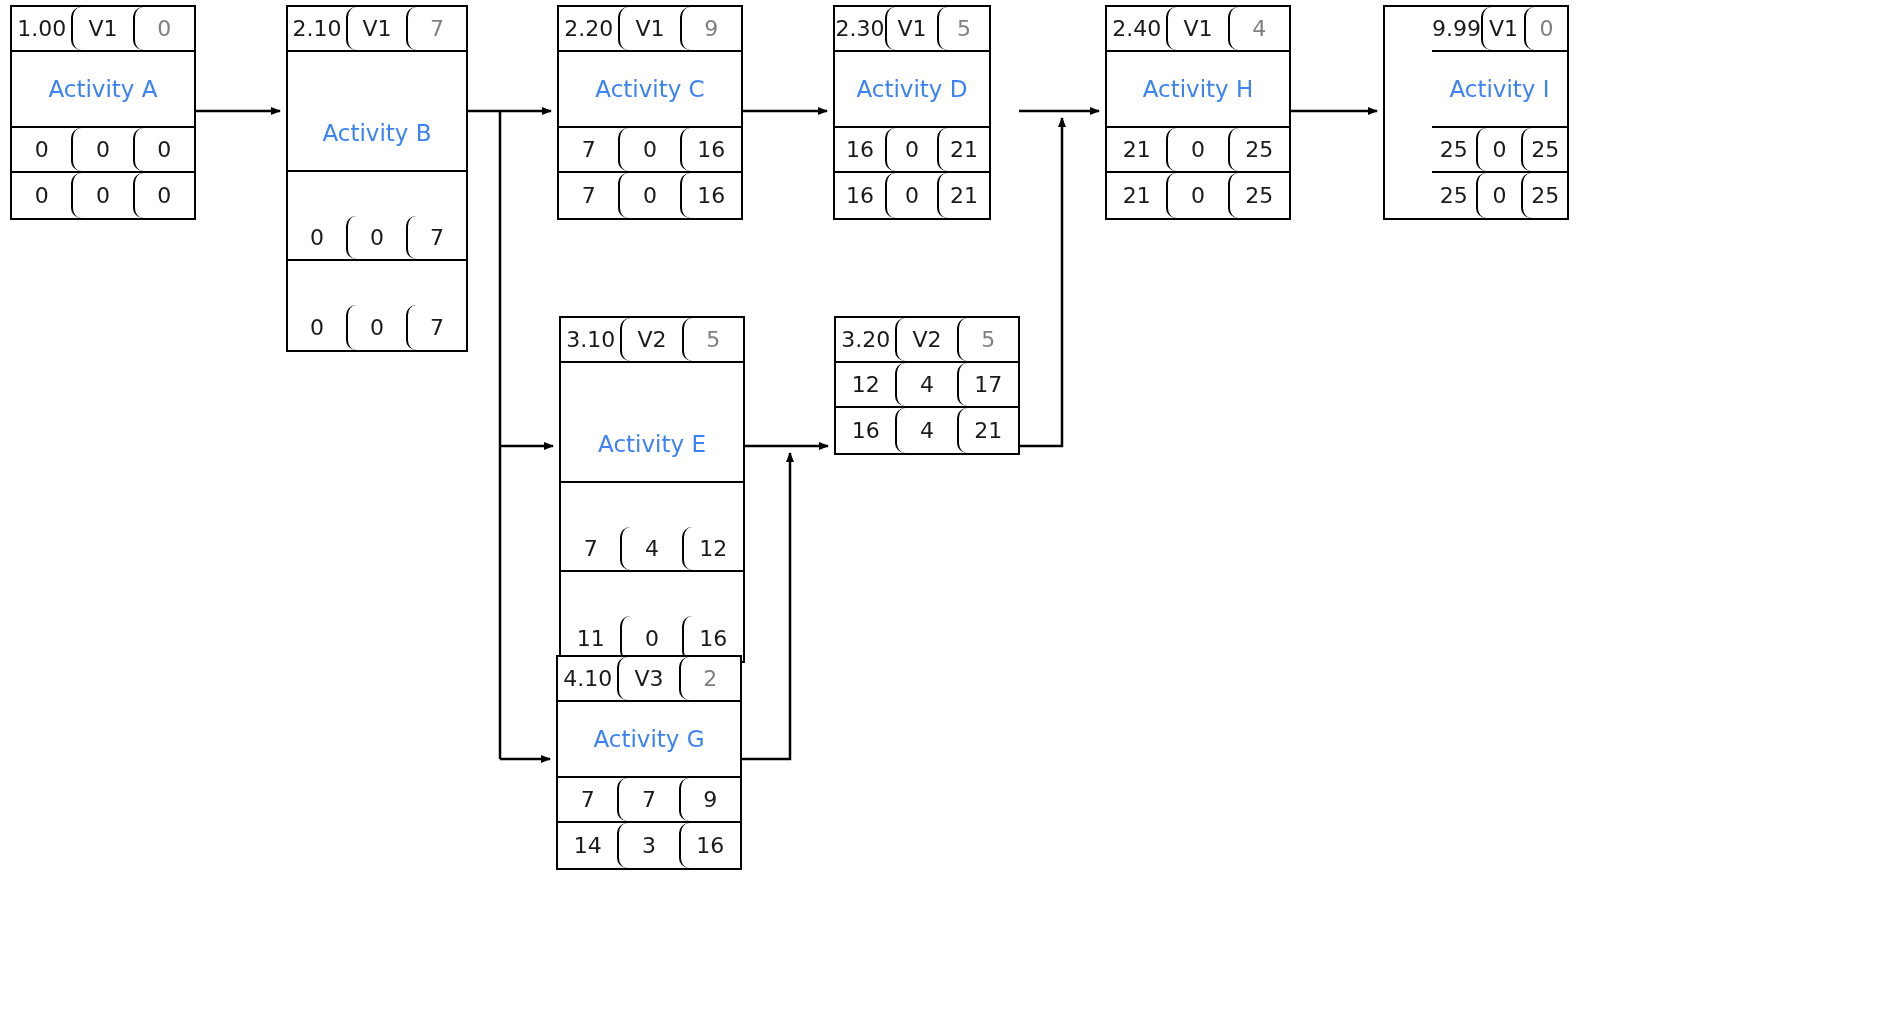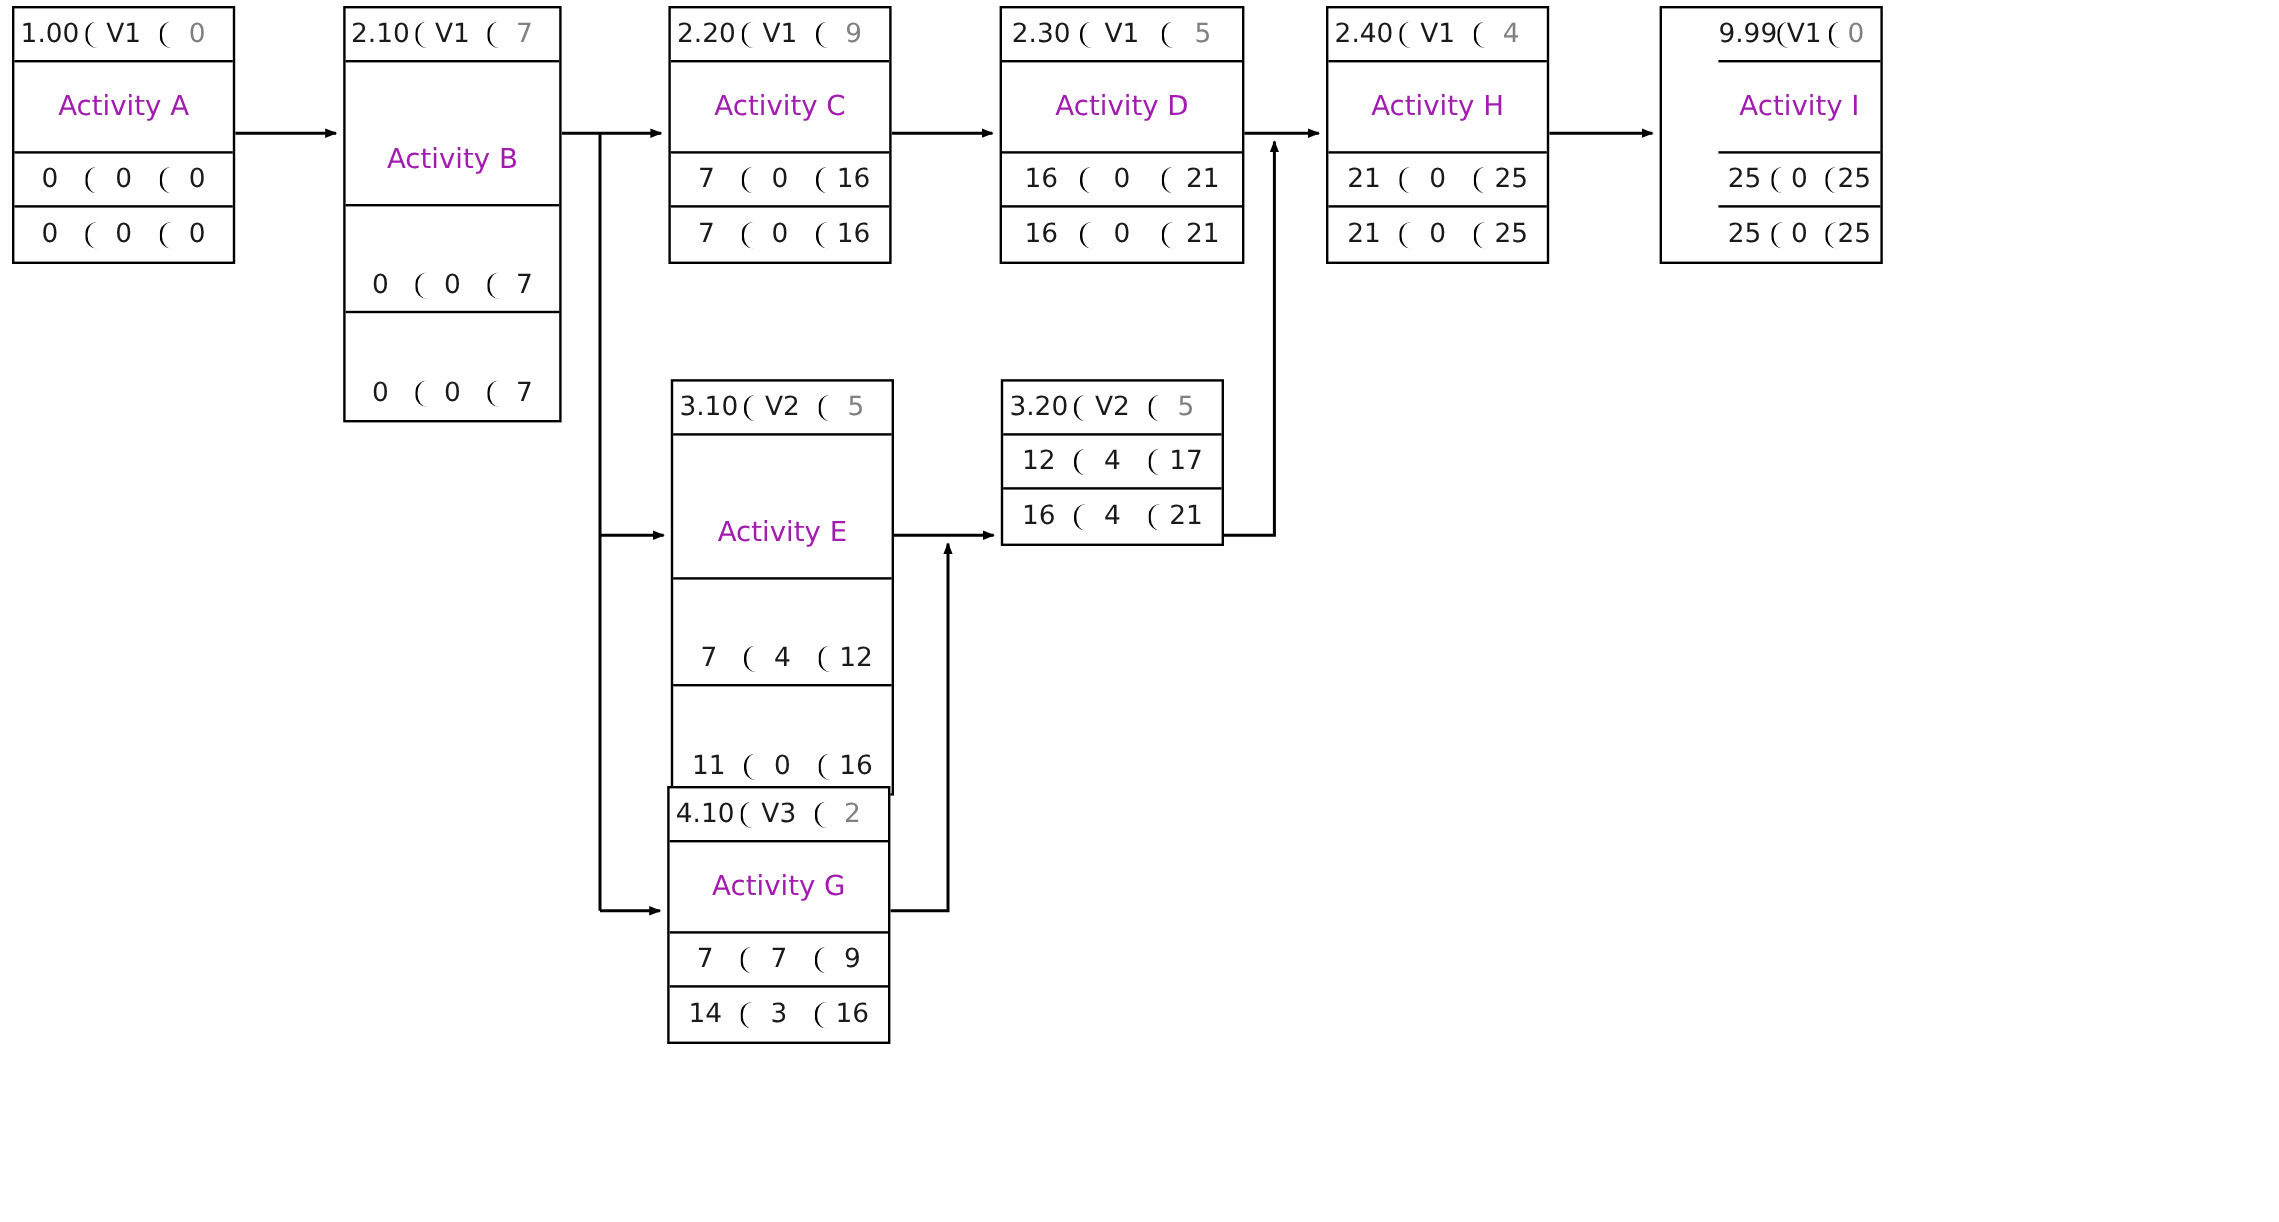--- a/index.html
+++ b/index.html
@@ -34,21 +34,20 @@
     border: 2px solid #000000;
     background: #ffffff;
     display: flex;
     flex-direction: column;
     z-index: 2;
   }
   .row {
     display: flex;
     flex-direction: row;
     box-sizing: border-box;
-    align-items: center;
   }
   .row-top {
     height: 45px;
     border-bottom: 2px solid #000000;
   }
   .row-name {
     height: 76px;
     border-bottom: 2px solid #000000;
     align-items: center;
     justify-content: center;
@@ -76,21 +75,21 @@
   }
   .cell-dur {
     color: #808080;
   }
   .name-cell {
     width: 100%;
     display: flex;
     align-items: center;
     justify-content: center;
     font-size: 23px;
-    color: #a21caf;
+    color: #3b82f6;
   }
 </style>
 </head>
 <body>
 
 <div id="canvas">
 
   <svg id="edges" width="1899" height="1018" viewBox="0 0 1899 1018" xmlns="http://www.w3.org/2000/svg">
     <defs>
       <marker id="arrowR" markerWidth="10" markerHeight="8" refX="9" refY="4" orient="auto" markerUnits="userSpaceOnUse">
@@ -183,21 +182,21 @@
       <div class="cell">0</div>
       <div class="cell">16</div>
     </div>
     <div class="row row-bot">
       <div class="cell">7</div>
       <div class="cell">0</div>
       <div class="cell">16</div>
     </div>
   </div>
 
-  <div class="node" style="left:833px; top:5px; width:204px;">
+  <div class="node" style="left:833px; top:5px; width:158px;">
     <div class="row row-top">
       <div class="cell">2.30</div>
       <div class="cell">V1</div>
       <div class="cell cell-dur">5</div>
     </div>
     <div class="row row-name">
       <div class="name-cell">Activity D</div>
     </div>
     <div class="row row-mid">
       <div class="cell">16</div>

